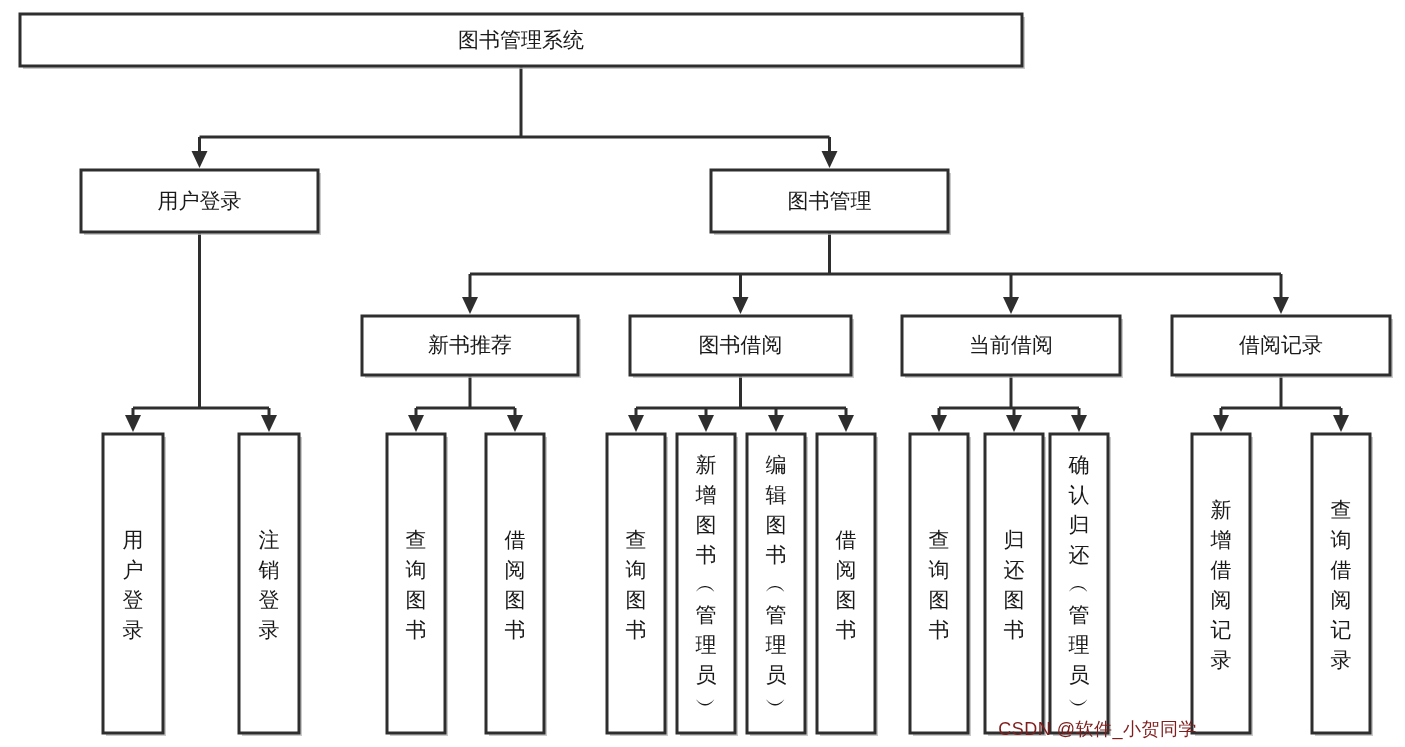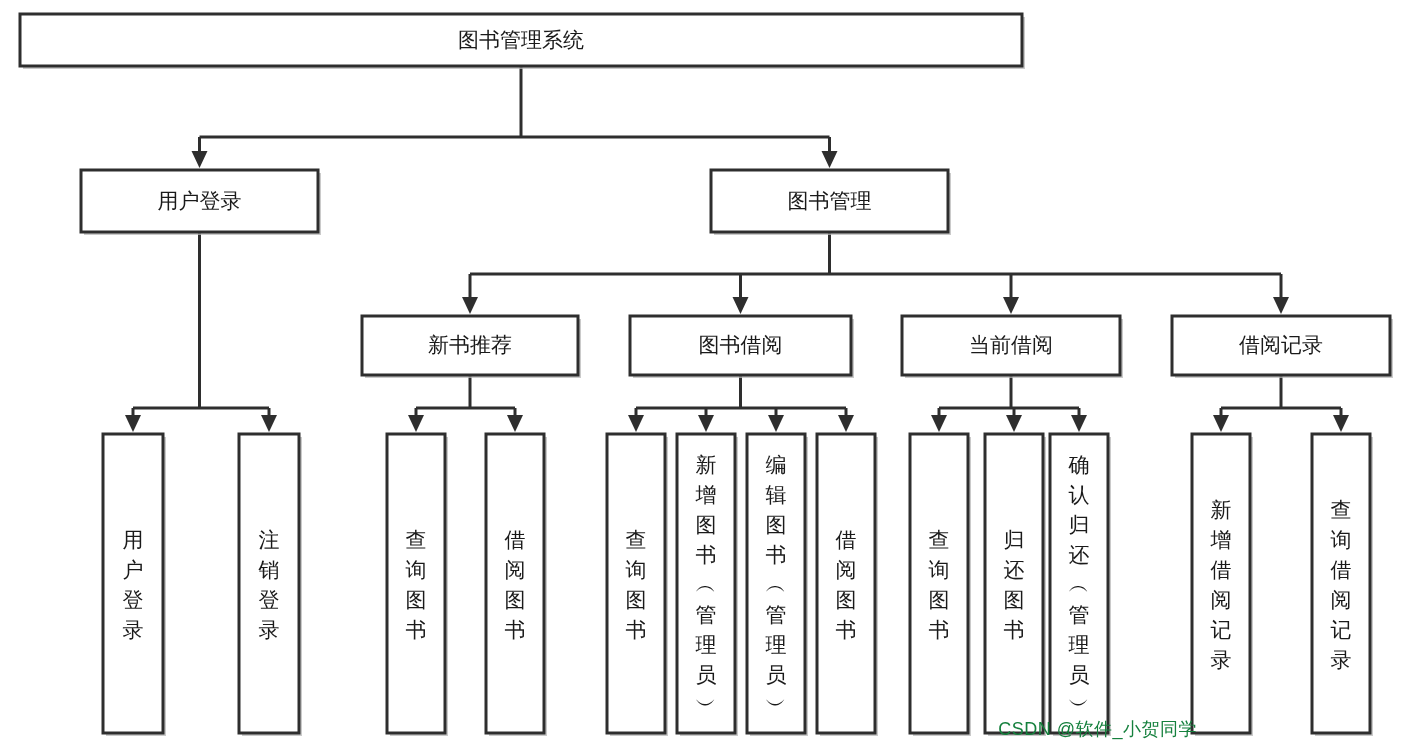--- a/index.html
+++ b/index.html
@@ -57,21 +57,21 @@
     font-size: 21px;
     fill: #1a1a1a;
     text-anchor: middle;
   }
   .watermark {
     position: absolute;
     right: 8px;
     bottom: 6px;
     font-family: "Liberation Sans", "DejaVu Sans", sans-serif;
     font-size: 18px;
-    color: #15803d;
+    color: #7f1d1d;
     letter-spacing: 0.5px;
     white-space: nowrap;
     pointer-events: none;
   }
 </style>
 </head>
 <body>
 
 <div id="diagram-root">
   <svg class="diagram" viewBox="0 0 1405 747" xmlns="http://www.w3.org/2000/svg">

